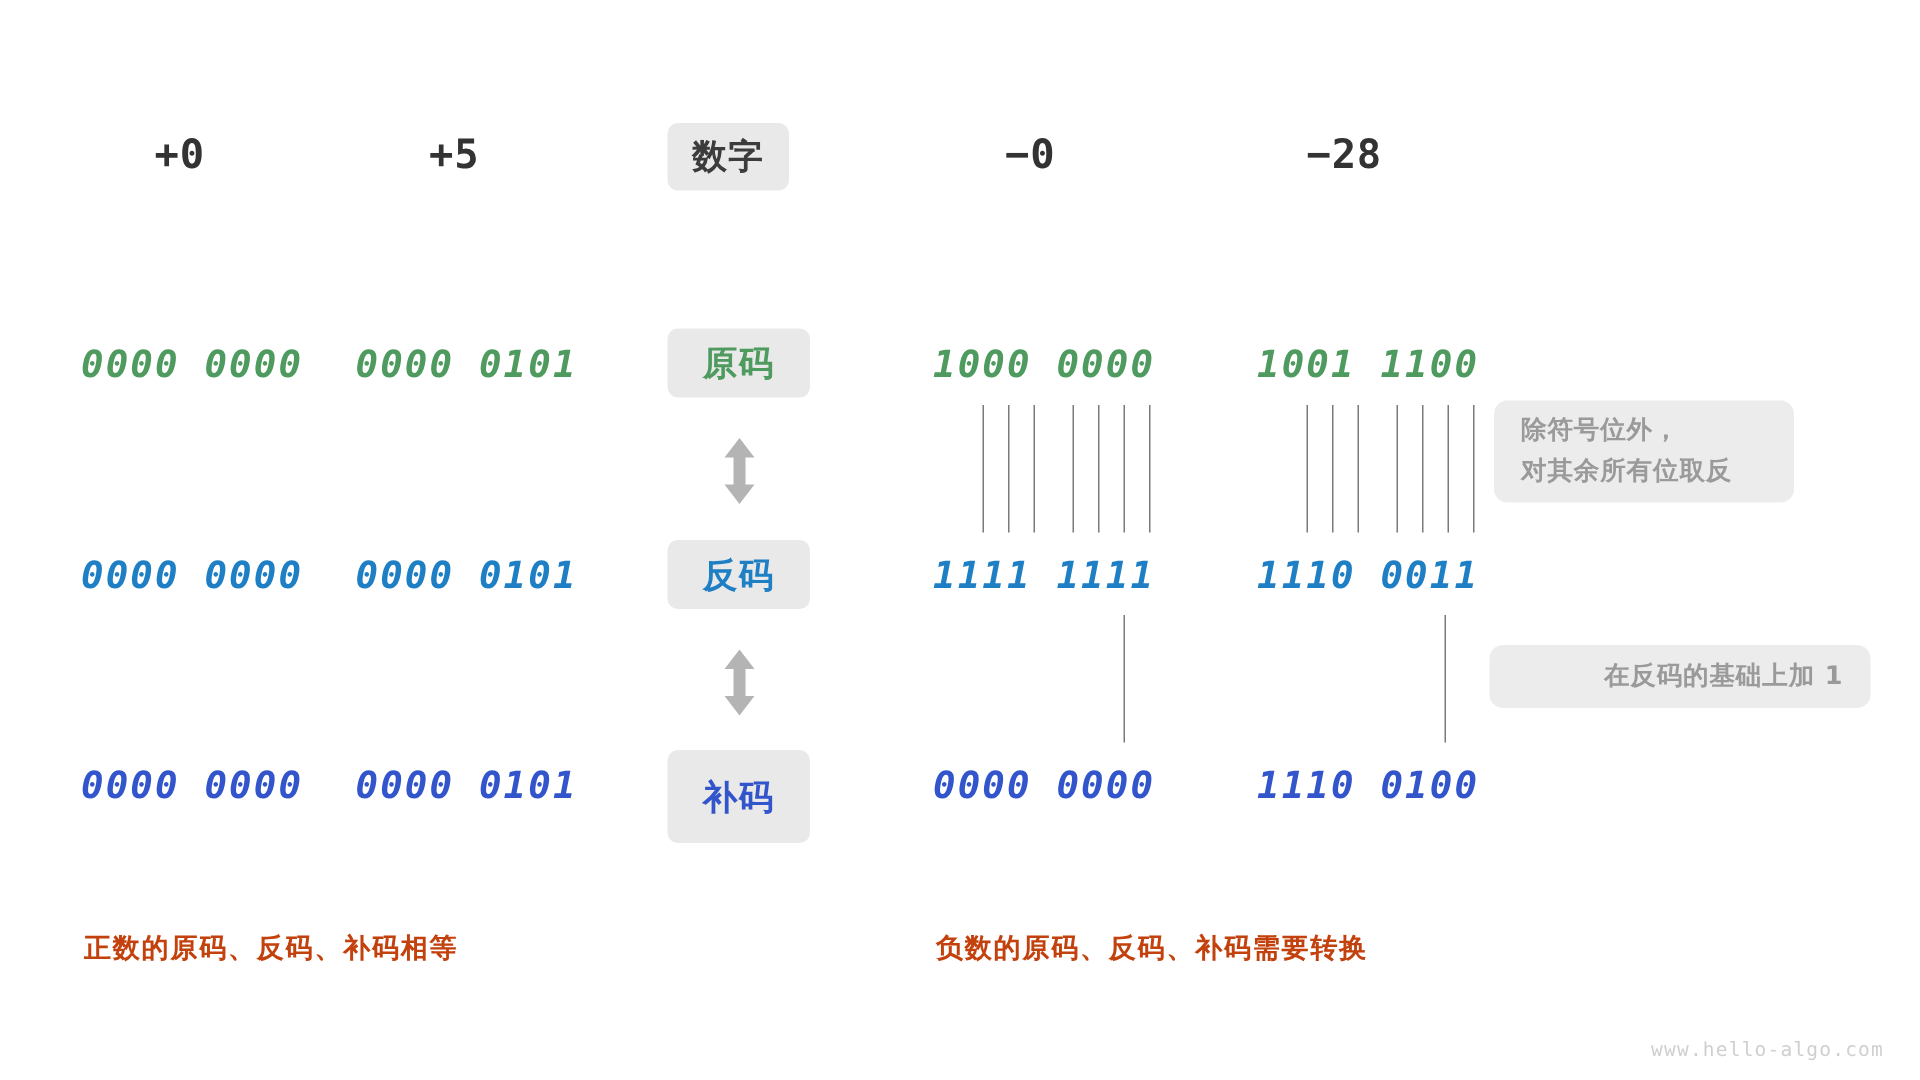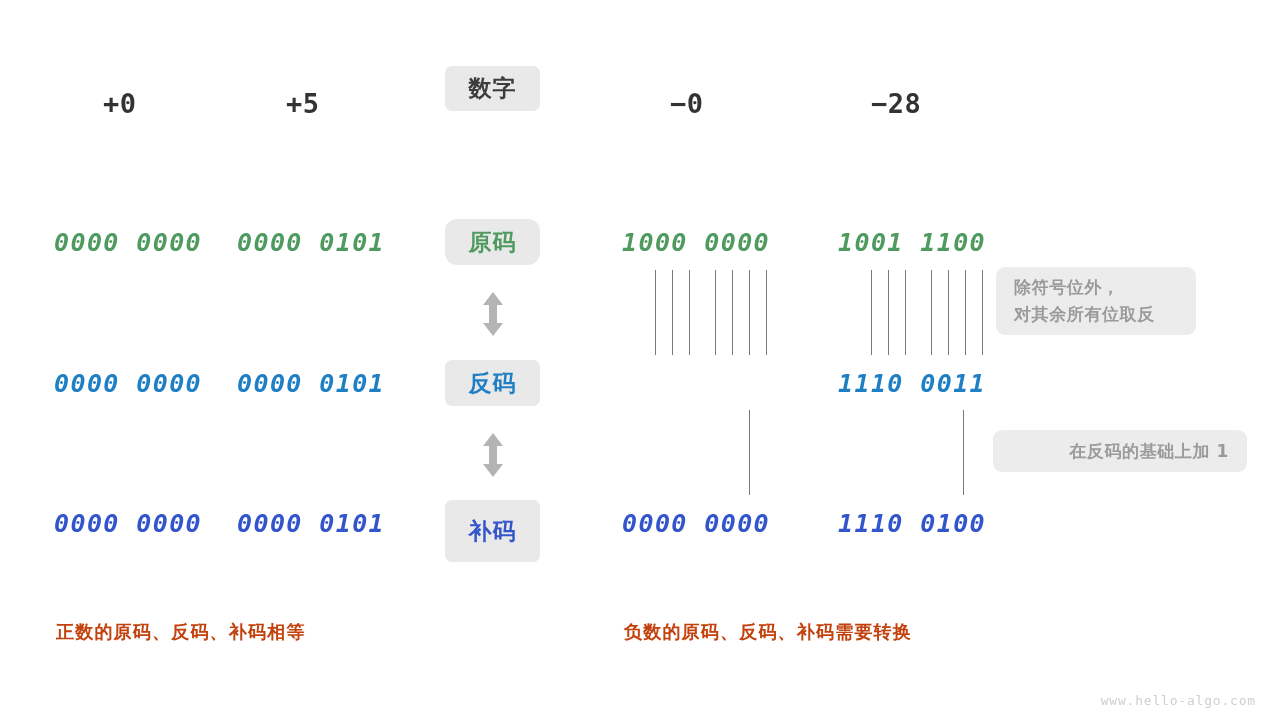--- a/index.html
+++ b/index.html
@@ -114,42 +114,43 @@
 </style>
 </head>
 <body>
 
 <div class="canvas">
 
   <div class="cell num" style="left:103px; top:90px;">+0</div>
 
   <div class="cell num" style="left:286px; top:90px;">+5</div>
 
-  <div class="badge badge-title" style="left:445px; top:66px; width:95px; height:45px;text-align:center;">数字</div>
+  <div class="badge badge-title" style="left:445px; top:82px; width:81px; height:45px;text-align:center;">数字</div>
 
   <div class="cell num" style="left:670px; top:90px;">−0</div>
 
   <div class="cell num" style="left:871px; top:90px;">−28</div>
 
   <div class="cell bits c-green" style="left:54px; top:230px;">0000 0000</div>
 
   <div class="cell bits c-green" style="left:237px; top:230px;">0000 0101</div>
 
-  <div class="badge" style="left:445px; top:219px; width:95px; height:46px; color:#4e9a5f;border-radius:12px;">原码</div>
+  <div class="badge" style="left:445px; top:219px; width:95px; height:46px; color:#4e9a5f;">原码</div>
 
   <div class="cell bits c-green" style="left:622px; top:230px;">1000 0000</div>
 
   <div class="cell bits c-green" style="left:838px; top:230px;text-align:center;">1001 1100</div>
 
   <div class="cell bits c-blue" style="left:54px; top:371px;">0000 0000</div>
 
   <div class="cell bits c-blue" style="left:237px; top:371px;">0000 0101</div>
 
   <div class="badge" style="left:445px; top:360px; width:95px; height:46px; color:#1f7fc4;">反码</div>
 
+  <div class="cell bits c-blue" style="left:622px; top:371px;">1111 1111</div>
 
   <div class="cell bits c-blue" style="left:838px; top:371px;">1110 0011</div>
 
   <div class="cell bits c-indigo" style="left:54px; top:511px;">0000 0000</div>
 
   <div class="cell bits c-indigo" style="left:237px; top:511px;">0000 0101</div>
 
   <div class="badge" style="left:445px; top:500px; width:95px; height:62px; color:#3355cc;">补码</div>
 
   <div class="cell bits c-indigo" style="left:622px; top:511px;">0000 0000</div>

